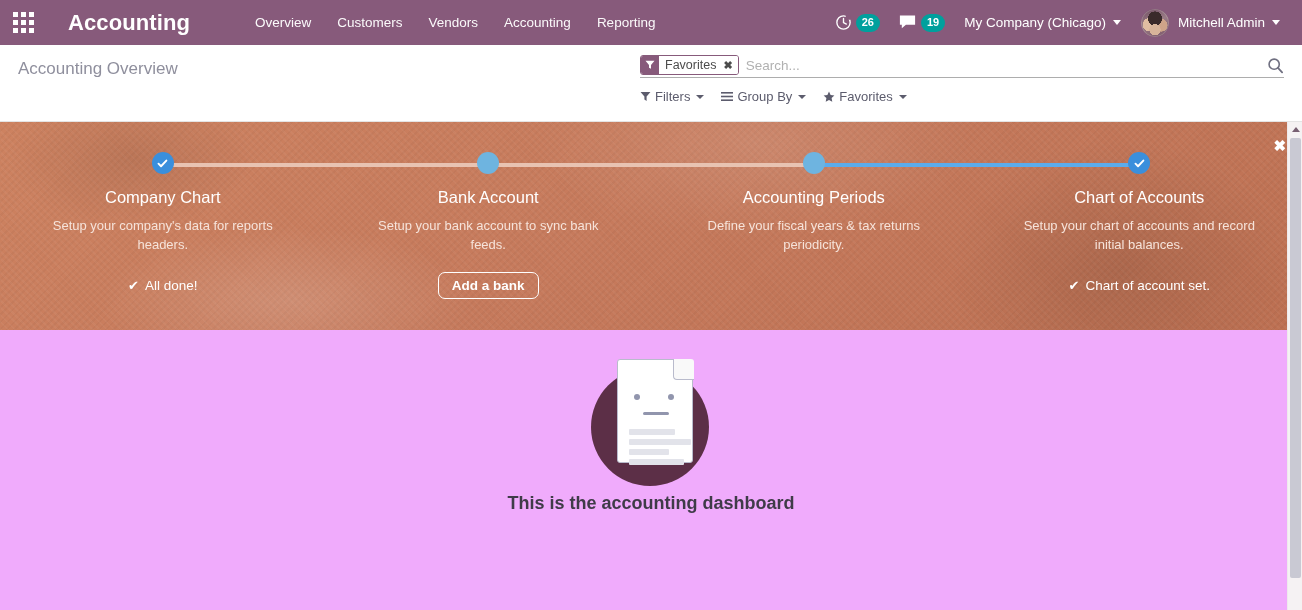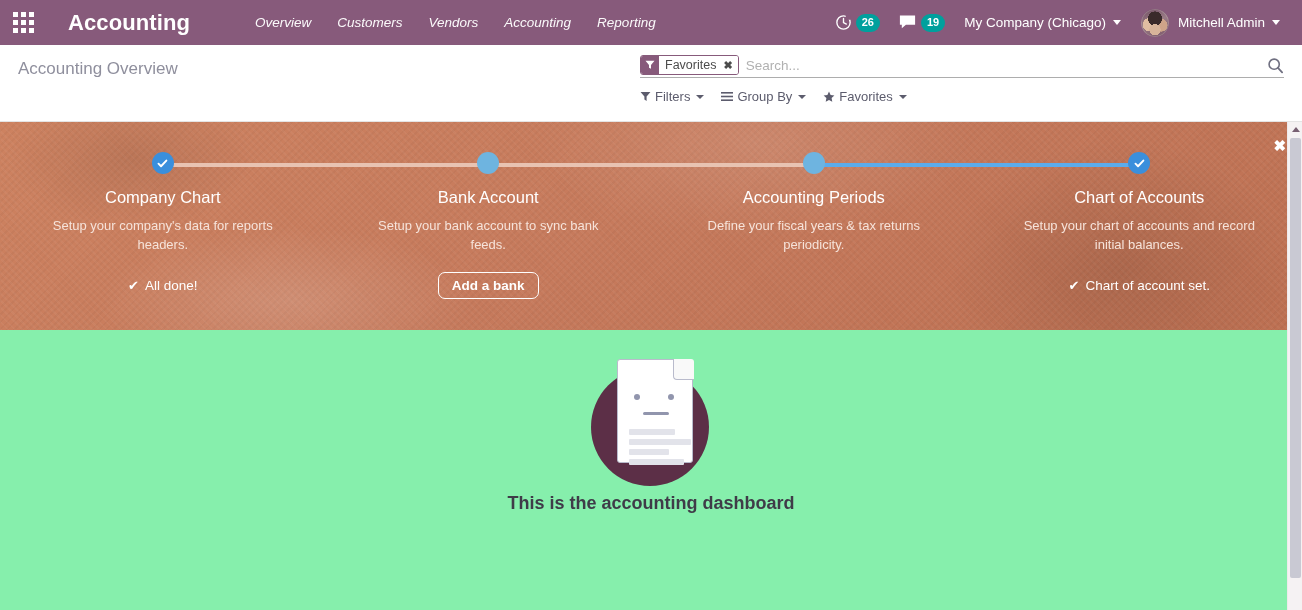--- a/index.html
+++ b/index.html
@@ -37,21 +37,21 @@
   .brand {
     font-size: 22px;
     font-weight: bold;
     letter-spacing: .1px;
     padding: 0 4px 0 22px;
     white-space: nowrap;
     cursor: pointer;
     line-height: 45px;
   }
 
-  .nav-menu { display: flex; align-items: center; margin-left: 48px; font-style: italic; }
+  .nav-menu { display: flex; align-items: center; margin-left: 48px; }
   .nav-menu .nav-item {
     font-size: 13.5px;
     color: #ffffff;
     padding: 0 13px;
     line-height: 45px;
     white-space: nowrap;
     cursor: pointer;
     opacity: .97;
   }
 
@@ -322,21 +322,21 @@
     display: flex; align-items: center;
     gap: 6px;
     white-space: nowrap;
   }
   .done-text .chk { font-size: 13px; }
 
   
   .content {
     position: relative;
     height: 280px;
-    background: #86efac;
+    background: #f0abfc;
     overflow: hidden;
   }
   .nocontent {
     position: absolute;
     left: 0; right: 0;
     top: 0;
     display: flex;
     flex-direction: column;
     align-items: center;
     padding-top: 18px;

